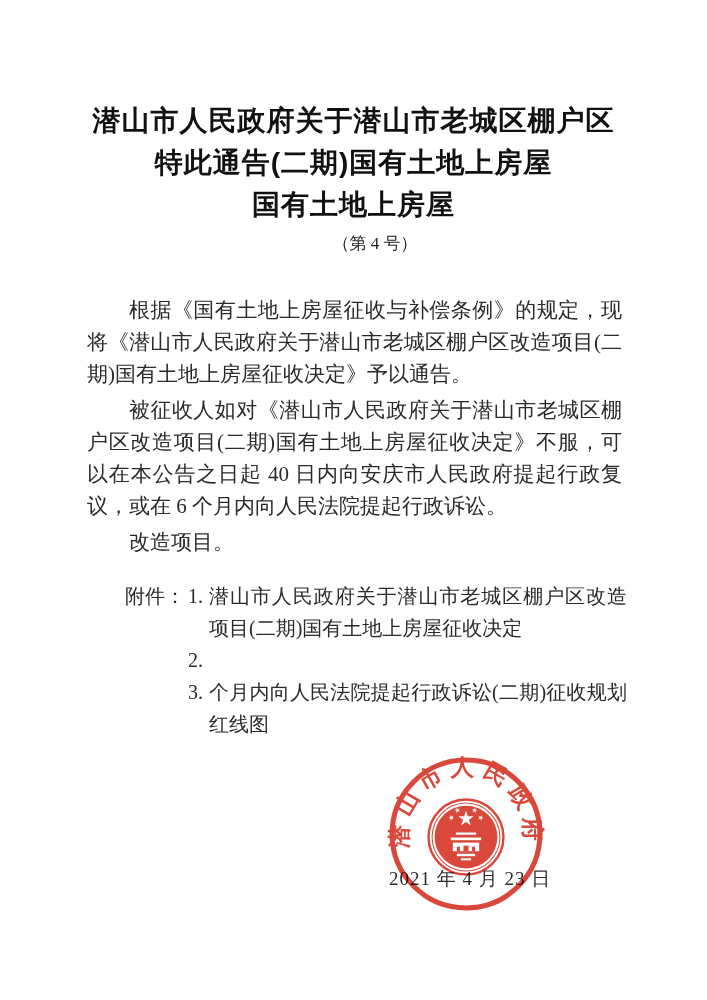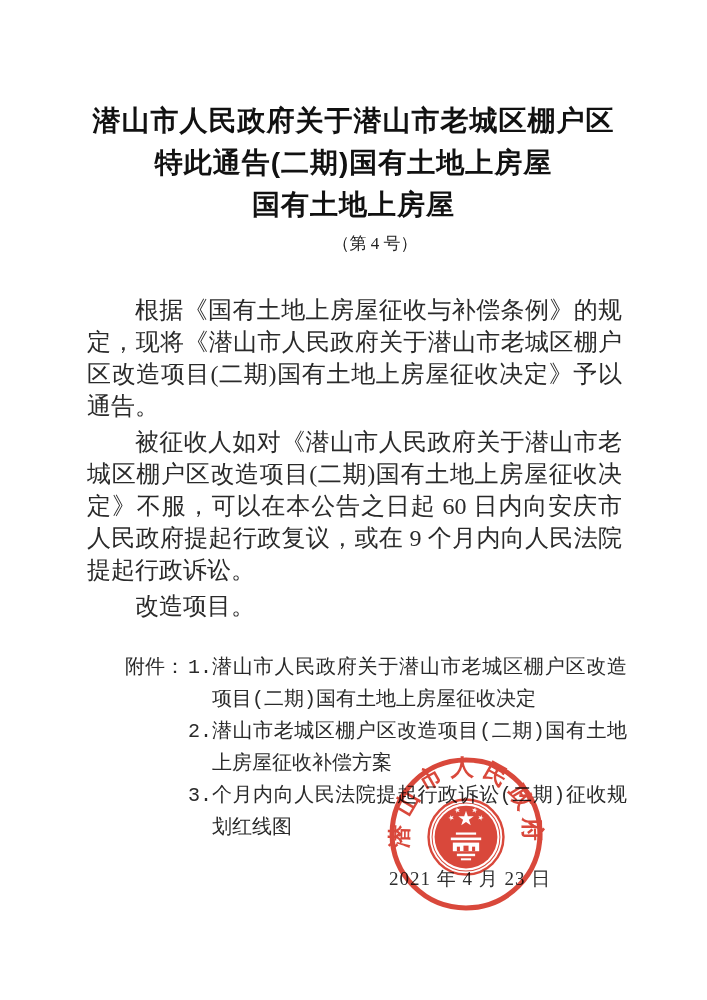--- a/index.html
+++ b/index.html
@@ -35,35 +35,34 @@
     text-align: center;
     font-size: 17px;
     line-height: 24px;
     color: #222222;
     padding-left: 43px;
   }
 
   
   .body-text {
     margin: 38px 85px 0 87px;
-    font-size: 24px;
+    font-size: 21px;
     line-height: 32px;
     text-align: justify;
   }
   .body-text p {
     margin: 0 0 4px 0;
     text-indent: 2em;
   }
 
   
   .attachments {
-    margin: 30px 80px 0 125px;
+    margin: 22px 80px 0 125px;
     font-size: 20px;
     line-height: 32px;
-    font-family: Liberation Mono, monospace;
   }
   .attach-row { display: flex; align-items: flex-start; }
   .attach-label, .attach-spacer {
     flex: 0 0 63px;
     white-space: nowrap;
   }
   .attach-num { flex: 0 0 21px; }
   .attach-text { flex: 1 1 auto; text-align: justify; }
 
   
@@ -109,34 +108,33 @@
   <h1 class="title">
     <span class="title-line">潜山市人民政府关于潜山市老城区棚户区</span>
     <span class="title-line">特此通告(二期)国有土地上房屋</span>
     <span class="title-line">国有土地上房屋</span>
   </h1>
 
   <div class="doc-number">（第 4 号）</div>
 
   <div class="body-text">
     <p>根据《国有土地上房屋征收与补偿条例》的规定，现将《潜山市人民政府关于潜山市老城区棚户区改造项目(二期)国有土地上房屋征收决定》予以通告。</p>
-    <p>被征收人如对《潜山市人民政府关于潜山市老城区棚户区改造项目(二期)国有土地上房屋征收决定》不服，可以在本公告之日起 60 日内向安庆市人民政府提起行政复议，或在 9 个月内向人民法院提起行政诉讼。</p>
+    <p>被征收人如对《潜山市人民政府关于潜山市老城区棚户区改造项目(二期)国有土地上房屋征收决定》不服，可以在本公告之日起 40 日内向安庆市人民政府提起行政复议，或在 6 个月内向人民法院提起行政诉讼。</p>
     <p>改造项目。</p>
   </div>
 
   <div class="attachments">
     <div class="attach-row">
       <span class="attach-label">附件：</span>
       <span class="attach-num">1.</span>
       <span class="attach-text">潜山市人民政府关于潜山市老城区棚户区改造项目(二期)国有土地上房屋征收决定</span>
     </div>
     <div class="attach-row">
       <span class="attach-spacer"></span>
       <span class="attach-num">2.</span>
-      <span class="attach-text">潜山市老城区棚户区改造项目(二期)国有土地上房屋征收补偿方案</span>
     </div>
     <div class="attach-row">
       <span class="attach-spacer"></span>
       <span class="attach-num">3.</span>
       <span class="attach-text">个月内向人民法院提起行政诉讼(二期)征收规划红线图</span>
     </div>
   </div>
 
   <div class="date">2021 年 4 月 23 日</div>
 

